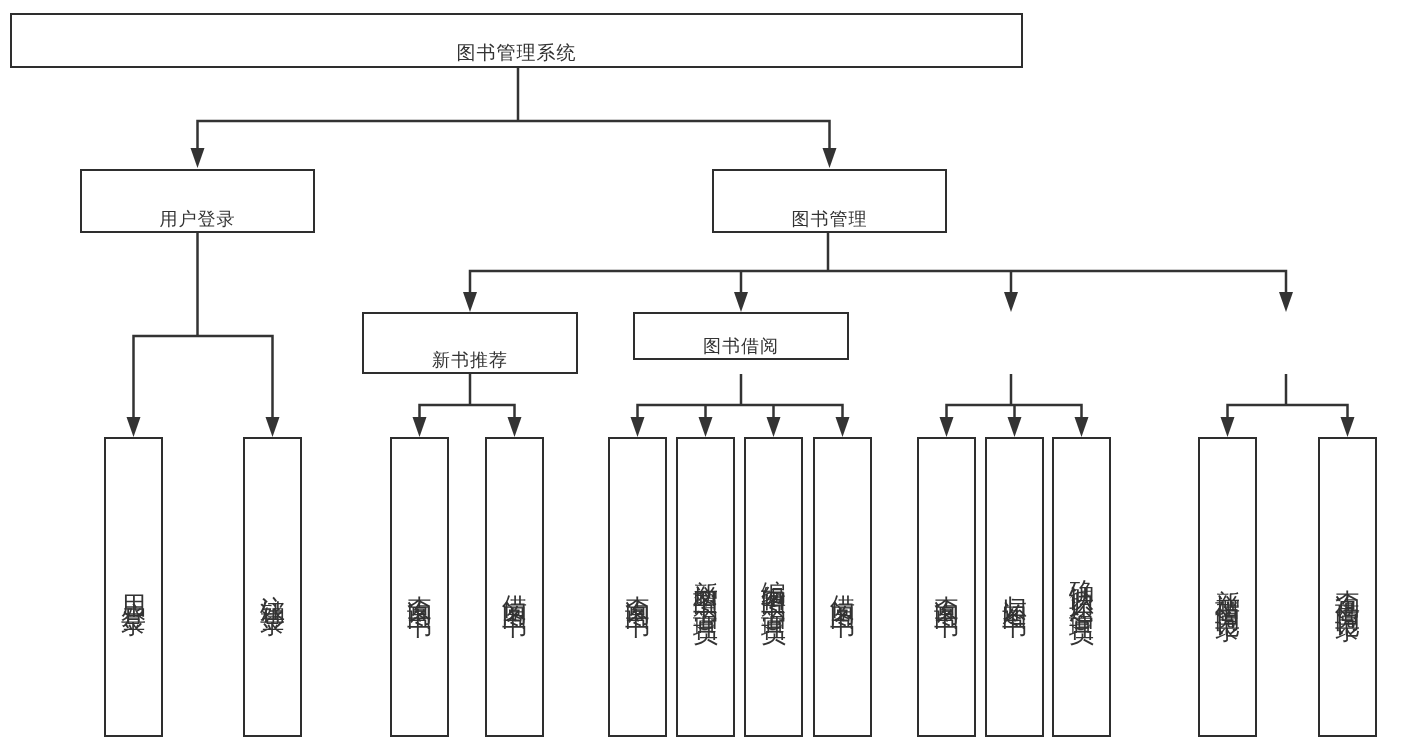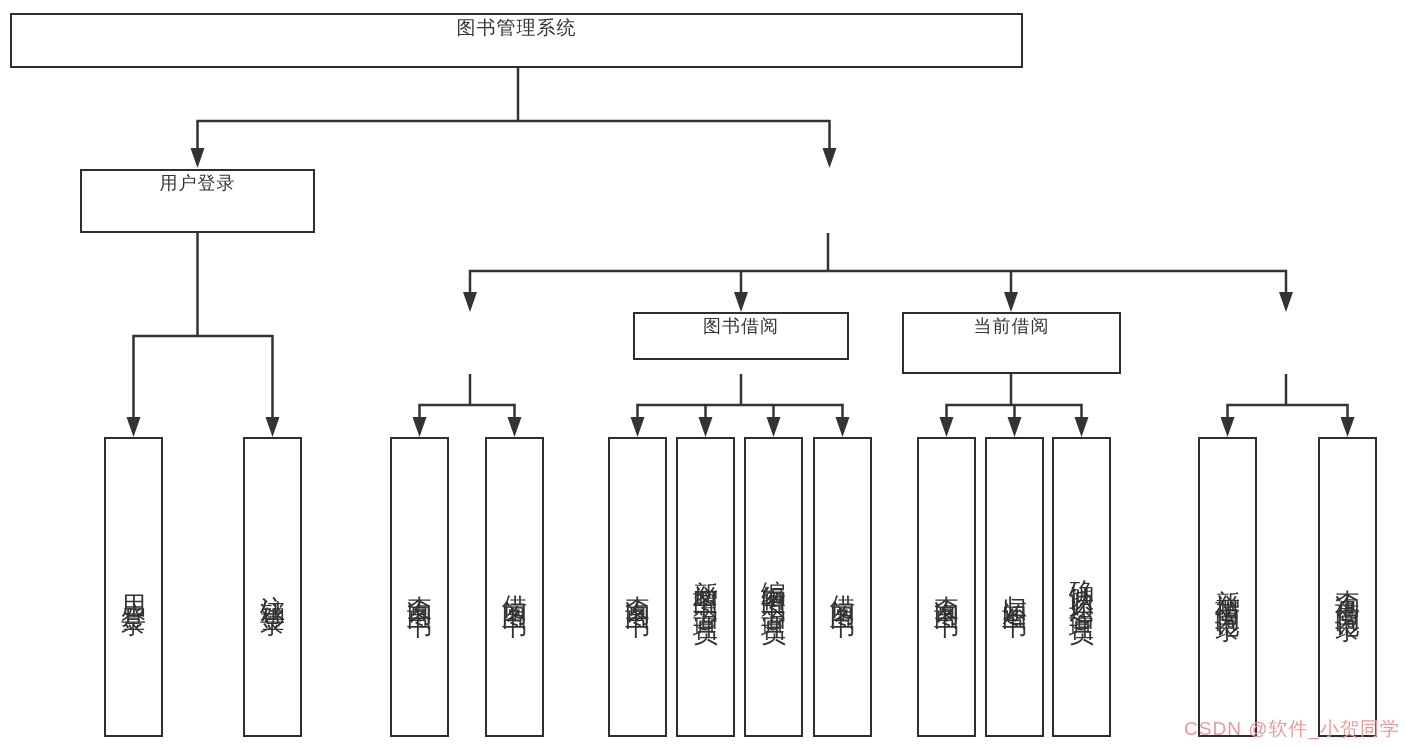--- a/index.html
+++ b/index.html
@@ -23,21 +23,21 @@
     position:absolute;left:0;top:0;width:1405px;height:747px;
     pointer-events:none;
   }
   svg.connectors path{stroke:var(--line);stroke-width:2.5;fill:none;}
   svg.connectors polygon{fill:var(--line);stroke:none;}
   .hbox{
     position:absolute;
     box-sizing:border-box;
     border:2.5px solid var(--border);
     background:#fff;
-    display:flex;align-items:flex-start;justify-content:center;
+    display:flex;align-items:flex-end;justify-content:center;
     font-size:18px;
     letter-spacing:1px;
     white-space:nowrap;
   }
   .hbox.root{font-size:19px;}
   .vbox{
     position:absolute;
     box-sizing:border-box;
     top:437px;width:59px;height:300px;
     border:2.5px solid var(--border);
@@ -118,26 +118,29 @@
     </g>
   </svg>
 
   <div class="hbox root" style="left:10px;top:13px;width:1013px;height:55px">
     <span>图书管理系统</span>
   </div>
 
   <div class="hbox" style="left:80px;top:169px;width:235px;height:64px">
     <span>用户登录</span>
   </div>
+  <div class="hbox" style="left:712px;top:169px;width:235px;height:64px">
+    <span>图书管理</span>
+  </div>
 
+  <div class="hbox" style="left:362px;top:312px;width:216px;height:62px">
+    <span>新书推荐</span>
+  </div>
   <div class="hbox" style="left:633px;top:312px;width:216px;height:48px">
     <span>图书借阅</span>
-  </div>
-  <div class="hbox" style="left:902px;top:312px;width:219px;height:62px">
-    <span>当前借阅</span>
   </div>
 
   <div class="vbox" style="left:104px">
     <span>用户登录</span>
   </div>
   <div class="vbox" style="left:243px">
     <span>注销登录</span>
   </div>
 
   <div class="vbox" style="left:390px">
@@ -170,15 +173,14 @@
     <span>确认归还（管理员）</span>
   </div>
 
   <div class="vbox" style="left:1198px">
     <span>新增借阅记录</span>
   </div>
   <div class="vbox" style="left:1318px">
     <span>查询借阅记录</span>
   </div>
 
-  <div class="watermark">CSDN @软件_小贺同学</div>
 
 </div>
 
 </body></html>

